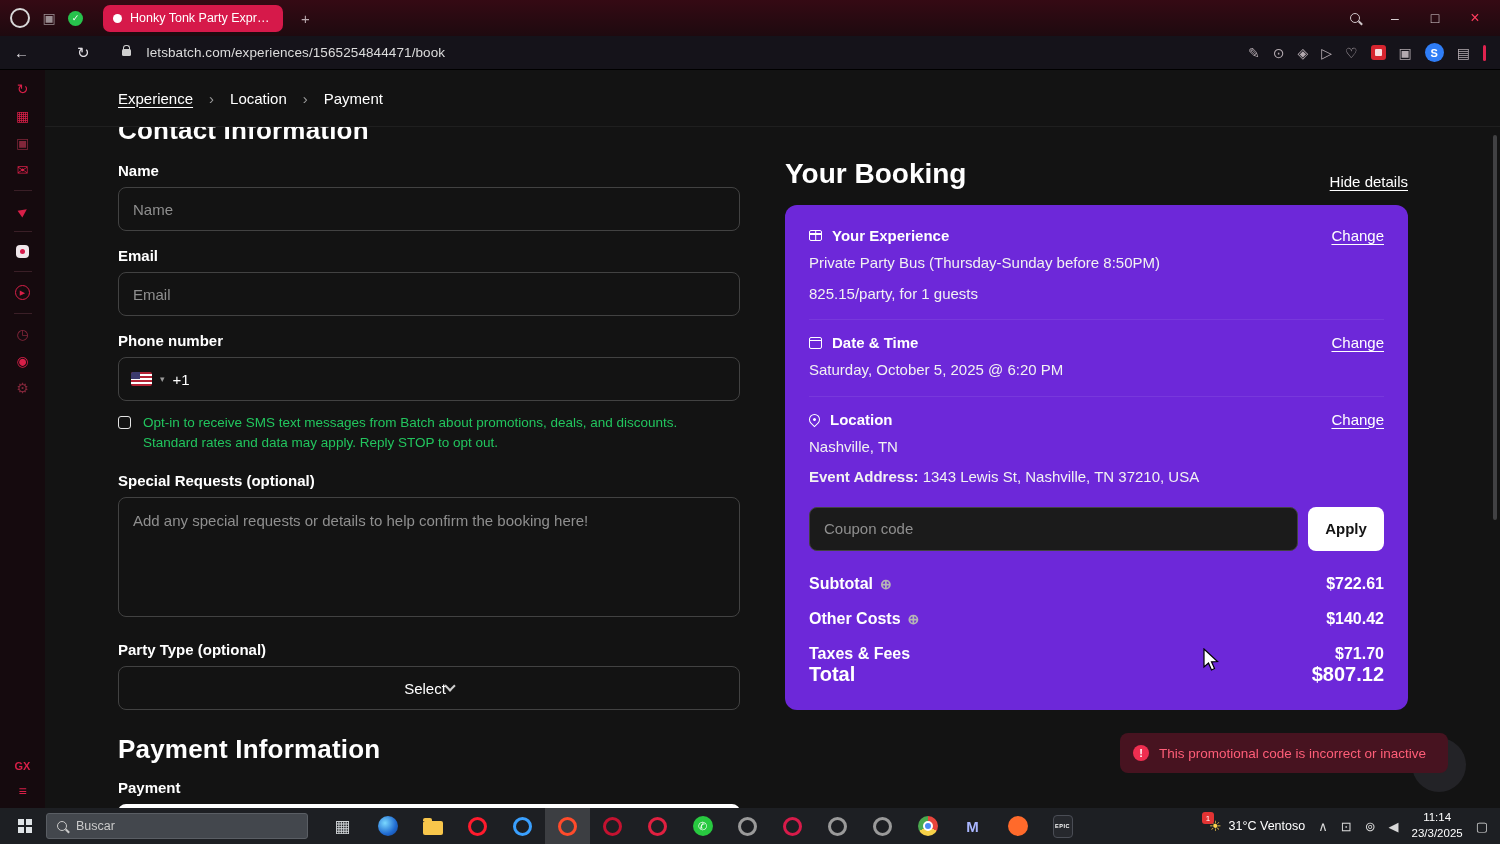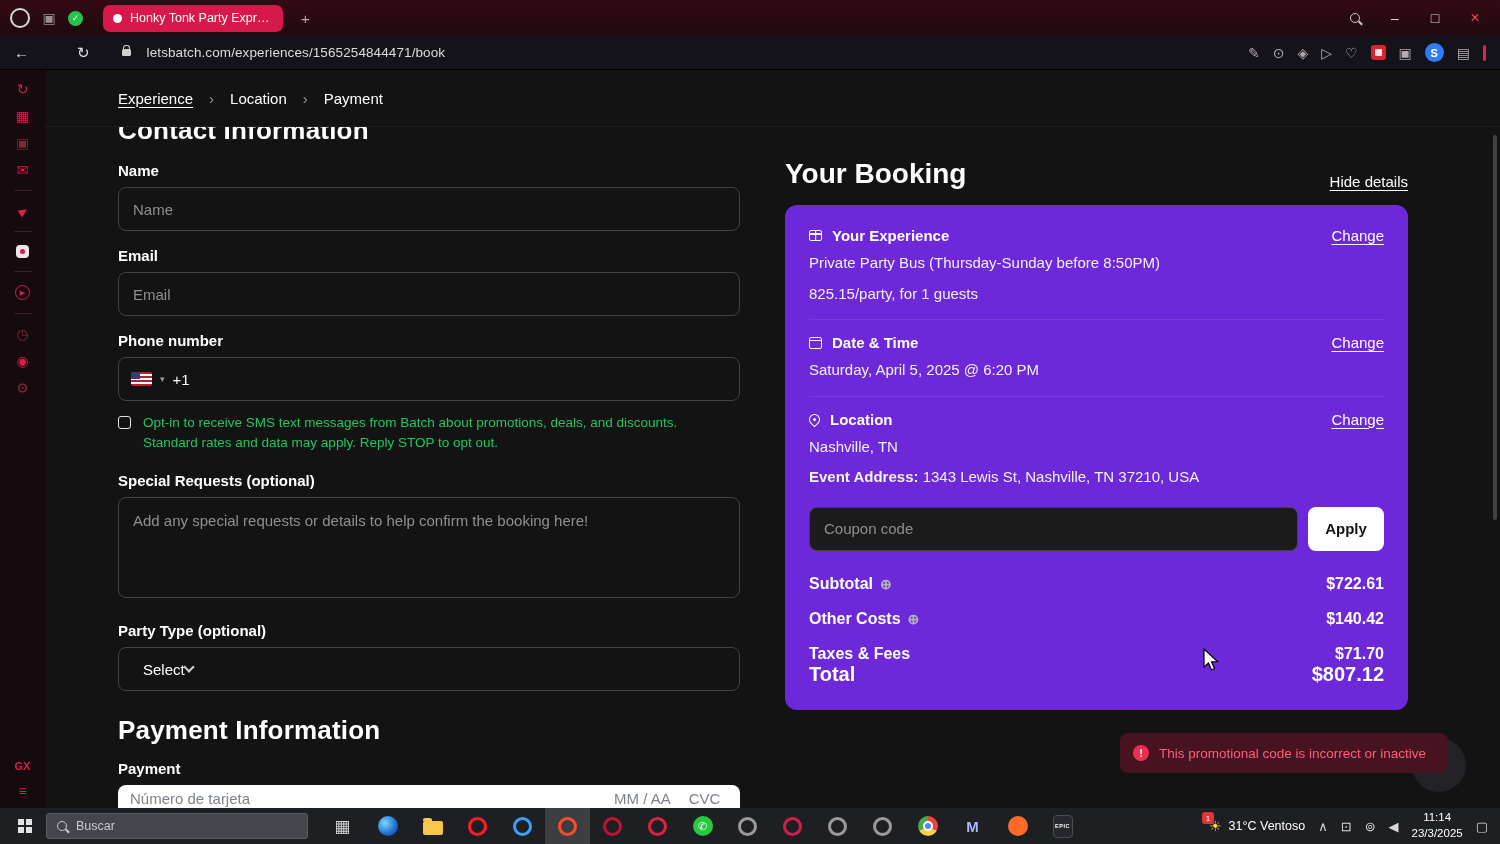--- a/index.html
+++ b/index.html
@@ -67,31 +67,31 @@
   .columns { display:flex; gap:45px; padding:0 92px 0 73px; position:relative; z-index:1; }
   .col-left { width:622px; flex:none; padding-top:45px; }
   .col-right { flex:1; padding-top:88px; }
 
   h2.section { font-size:26px; font-weight:700; letter-spacing:.2px; }
   .fld-label { display:block; font-size:15px; font-weight:700; margin:16px 0 8px; }
   .fld-label.mt20 { margin-top:20px; }
   .inp { width:100%; height:44px; background:transparent; border:1px solid #424242; border-radius:8px;
          color:#fff; padding:0 14px; font-size:15px; font-family:"Liberation Sans", sans-serif; outline:none; }
   .inp::placeholder, textarea::placeholder { color:#8f8f8f; }
-  textarea.inp { height:101px; padding:12px 14px; resize:none; line-height:1.4; }
+  textarea.inp { height:120px; padding:12px 14px; resize:none; line-height:1.4; }
   .phone { display:flex; align-items:center; gap:8px; padding:0 12px; }
   .flag-us { width:21px; height:14px; border-radius:2px; overflow:hidden; position:relative; flex:none;
              background:repeating-linear-gradient(180deg,#b22234 0 2px,#fff 2px 4px); }
   .flag-us::before { content:""; position:absolute; top:0; left:0; width:9px; height:7px; background:#3c3b6e; }
   .caret { color:#9a9a9a; font-size:9px; }
   .dial { font-size:15px; color:#fff; }
   .optin { display:flex; gap:12px; margin-top:12px; }
   .cb { width:13px; height:13px; border:1.6px solid #e4e4e4; border-radius:3px; background:transparent; flex:none; margin-top:3px; }
   .optin-text { font-size:13.5px; color:#22c55e; line-height:1.45; }
-  .selectbox { display:flex; align-items:center; justify-content:flex-start; padding:0 24px; cursor:default; }
+  .selectbox { display:flex; align-items:center; justify-content:center; padding:0 0; cursor:default; }
   .chev { width:8px; height:8px; border-right:2px solid #cfcfcf; border-bottom:2px solid #cfcfcf; transform:rotate(45deg); margin-top:-4px; }
   h2.pay { margin-top:24px; }
   .pay-label { margin:14px 0 8px; }
   .strip { margin-top:8px; height:44px; background:#fff; border-radius:8px; position:relative;
            display:flex; align-items:flex-start; gap:10px; padding:5px 12px 0; color:#7d838a; font-size:15px; }
   .strip-right { position:absolute; left:496px; top:5px; display:flex; gap:18px; }
 
   
   .bk-head { display:flex; justify-content:space-between; align-items:flex-end; margin-bottom:15px; }
   .bk-title { font-size:28px; font-weight:700; }
@@ -300,21 +300,21 @@
             <div class="line">Private Party Bus (Thursday-Sunday before 8:50PM)</div>
             <div class="line">825.15/party, for 1 guests</div>
 
             <div class="sep"></div>
 
             <div class="sec-row">
               <span class="icon-cal"></span>
               <span class="sec-label">Date &amp; Time</span>
               <span class="change">Change</span>
             </div>
-            <div class="line">Saturday, April 5, 2025 @ 6:20 PM</div>
+            <div class="line">Saturday, October 5, 2025 @ 6:20 PM</div>
 
             <div class="sep"></div>
 
             <div class="sec-row">
               <span class="icon-pin"></span>
               <span class="sec-label">Location</span>
               <span class="change">Change</span>
             </div>
             <div class="line">Nashville, TN</div>
             <div class="line">

